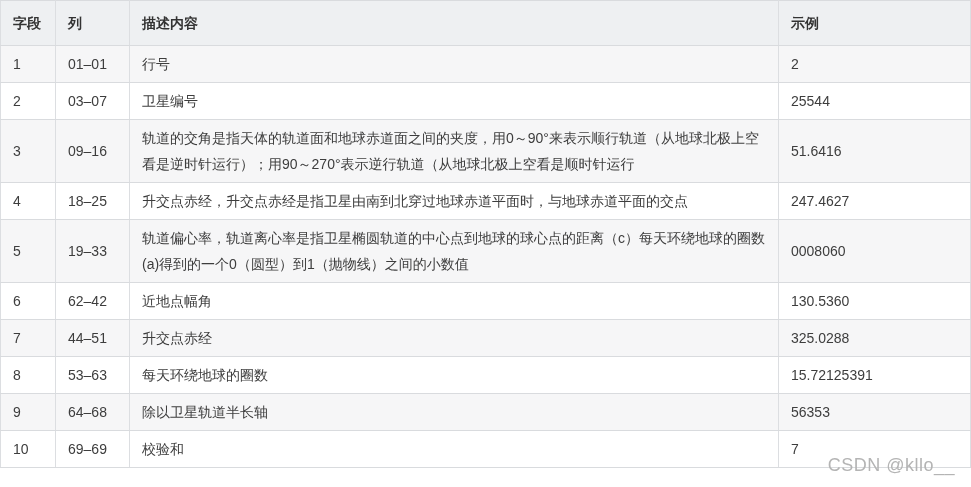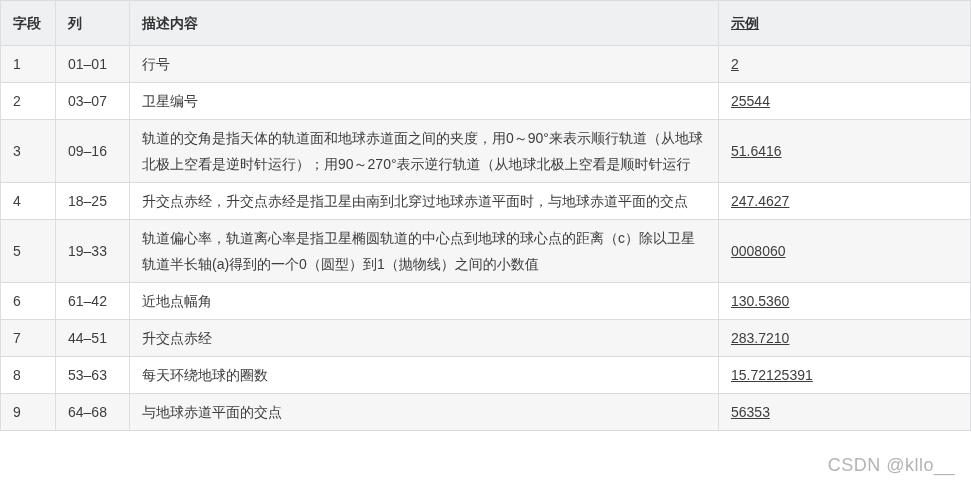--- a/index.html
+++ b/index.html
@@ -37,21 +37,21 @@
     background: #eef0f2;
     font-weight: bold;
     color: #333333;
     padding: 9px 12px;
   }
   tbody tr:nth-child(odd) td { background: #f6f6f7; }
   tbody tr:nth-child(even) td { background: #ffffff; }
   .col-field   { width: 55px; }
   .col-col     { width: 74px; }
   .col-desc    { width: auto; }
-  .col-example { width: 252px; text-decoration: underline; }
+  .col-example { width: 192px; }
   .watermark {
     position: absolute;
     right: 16px;
     bottom: 11px;
     font-size: 18px;
     color: #b4b4b4;
     letter-spacing: 0.5px;
     pointer-events: none;
     margin-top: 8px;
   }
@@ -90,43 +90,49 @@
         </tr>
         <tr>
           <td class="col-field">4</td>
           <td class="col-col">18–25</td>
           <td class="col-desc">升交点赤经，升交点赤经是指卫星由南到北穿过地球赤道平面时，与地球赤道平面的交点</td>
           <td class="col-example">247.4627</td>
         </tr>
         <tr>
           <td class="col-field">5</td>
           <td class="col-col">19–33</td>
-          <td class="col-desc">轨道偏心率，轨道离心率是指卫星椭圆轨道的中心点到地球的球心点的距离（c）除以卫星轨道半长轴(a)得到的一个0（圆型）到1（抛物线）之间的小数值</td>
+          <td class="col-desc">轨道偏心率，轨道离心率是指卫星椭圆轨道的中心点到地球的球心点的距离（c）每天环绕地球的圈数(a)得到的一个0（圆型）到1（抛物线）之间的小数值</td>
           <td class="col-example">0008060</td>
         </tr>
         <tr>
           <td class="col-field">6</td>
-          <td class="col-col">61–42</td>
+          <td class="col-col">62–42</td>
           <td class="col-desc">近地点幅角</td>
           <td class="col-example">130.5360</td>
         </tr>
         <tr>
           <td class="col-field">7</td>
           <td class="col-col">44–51</td>
           <td class="col-desc">升交点赤经</td>
-          <td class="col-example">283.7210</td>
+          <td class="col-example">325.0288</td>
         </tr>
         <tr>
           <td class="col-field">8</td>
           <td class="col-col">53–63</td>
           <td class="col-desc">每天环绕地球的圈数</td>
           <td class="col-example">15.72125391</td>
         </tr>
         <tr>
           <td class="col-field">9</td>
           <td class="col-col">64–68</td>
-          <td class="col-desc">与地球赤道平面的交点</td>
+          <td class="col-desc">除以卫星轨道半长轴</td>
           <td class="col-example">56353</td>
+        </tr>
+        <tr>
+          <td class="col-field">10</td>
+          <td class="col-col">69–69</td>
+          <td class="col-desc">校验和</td>
+          <td class="col-example">7</td>
         </tr>
       </tbody>
   </table>
   <div class="watermark">CSDN @kllo__</div>
 </div>
 
 </body></html>

